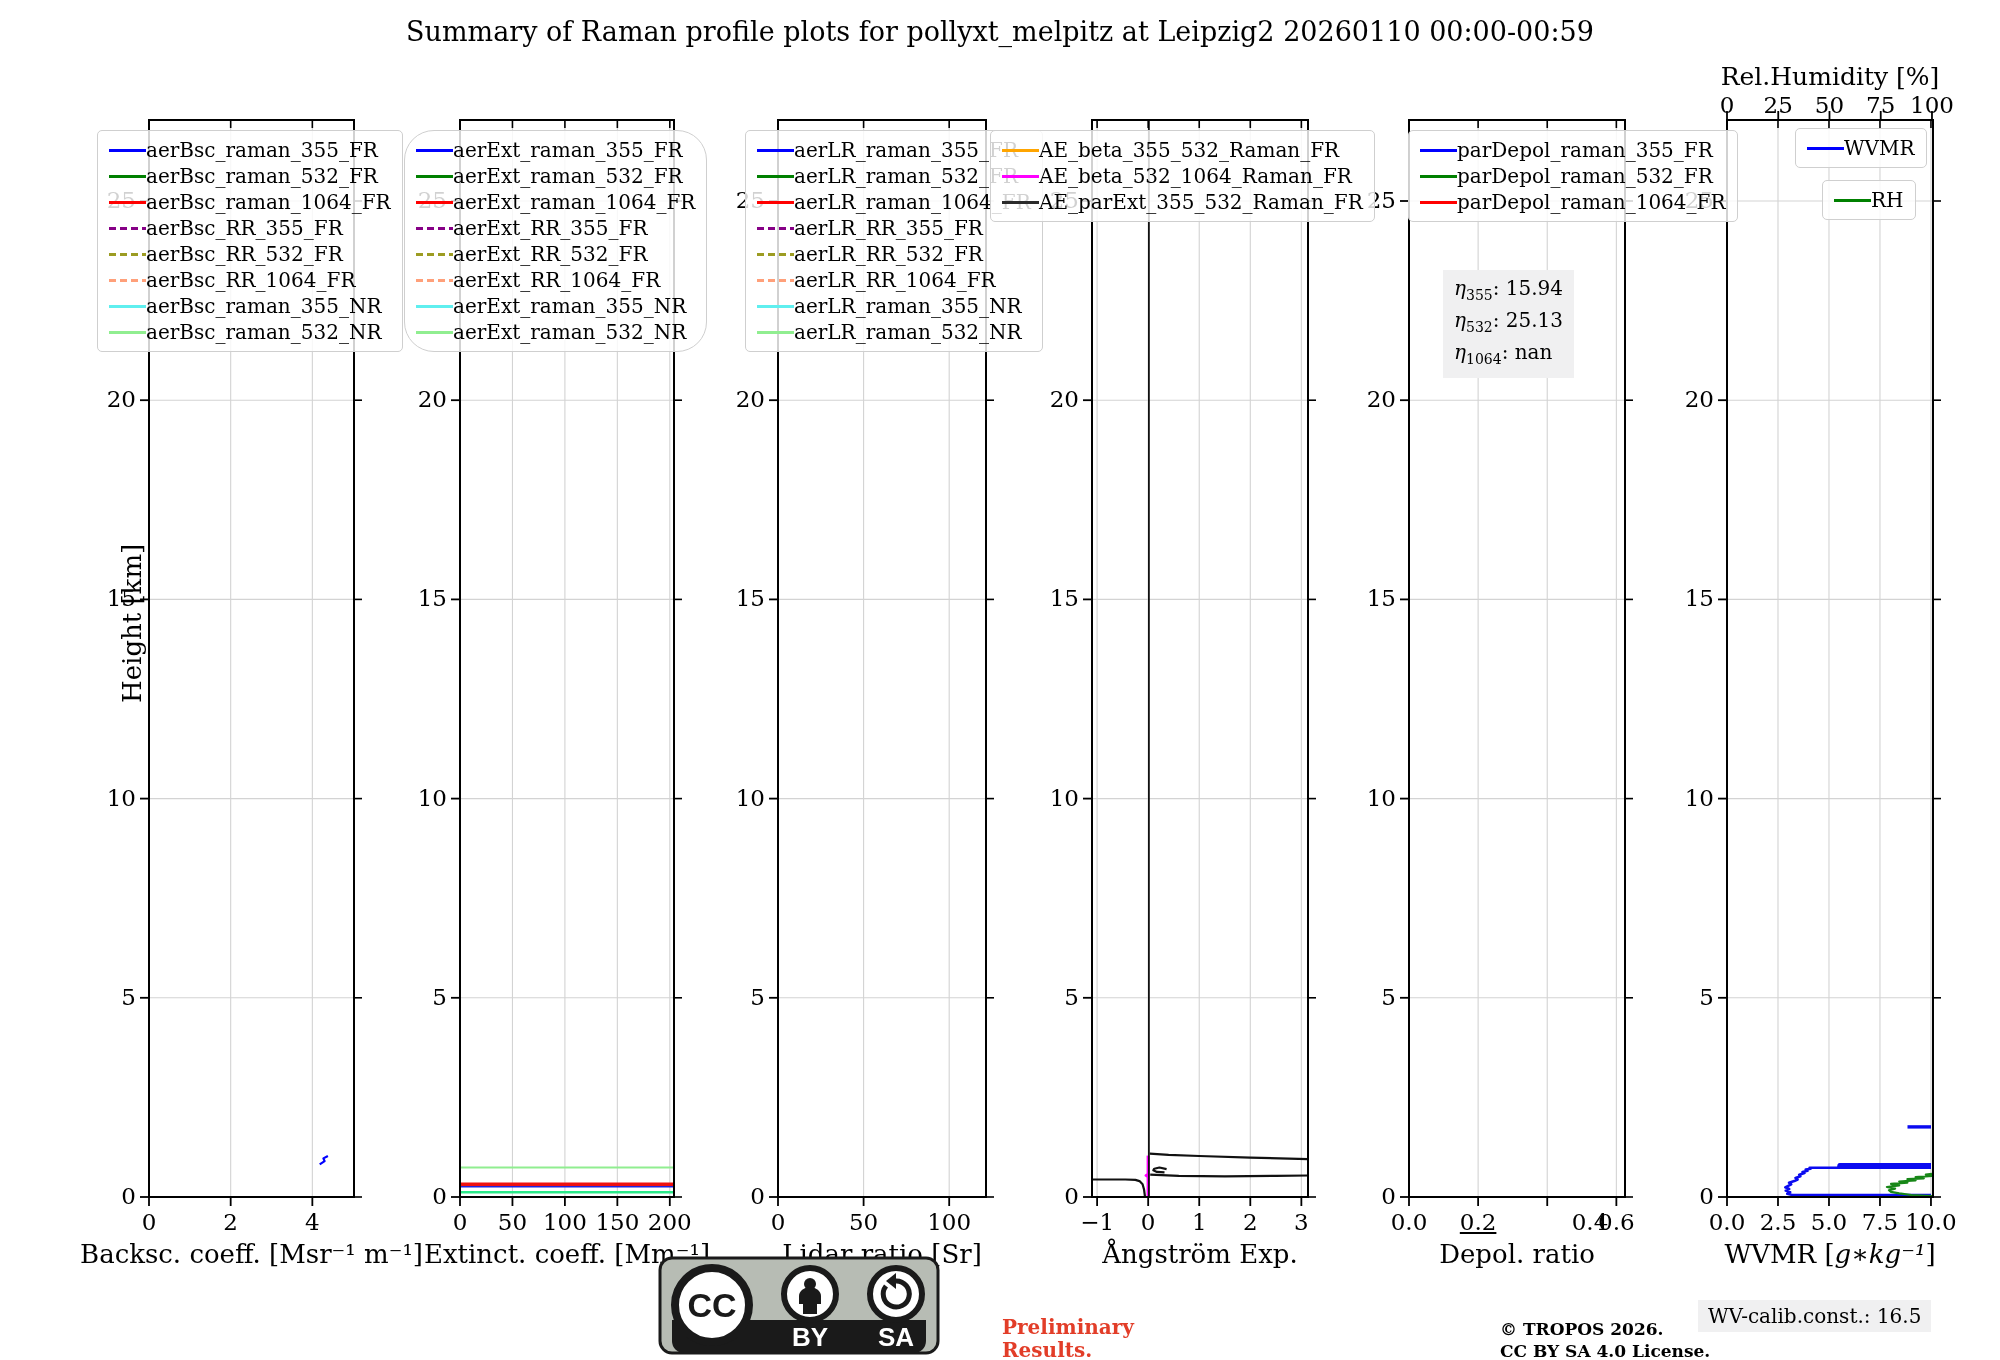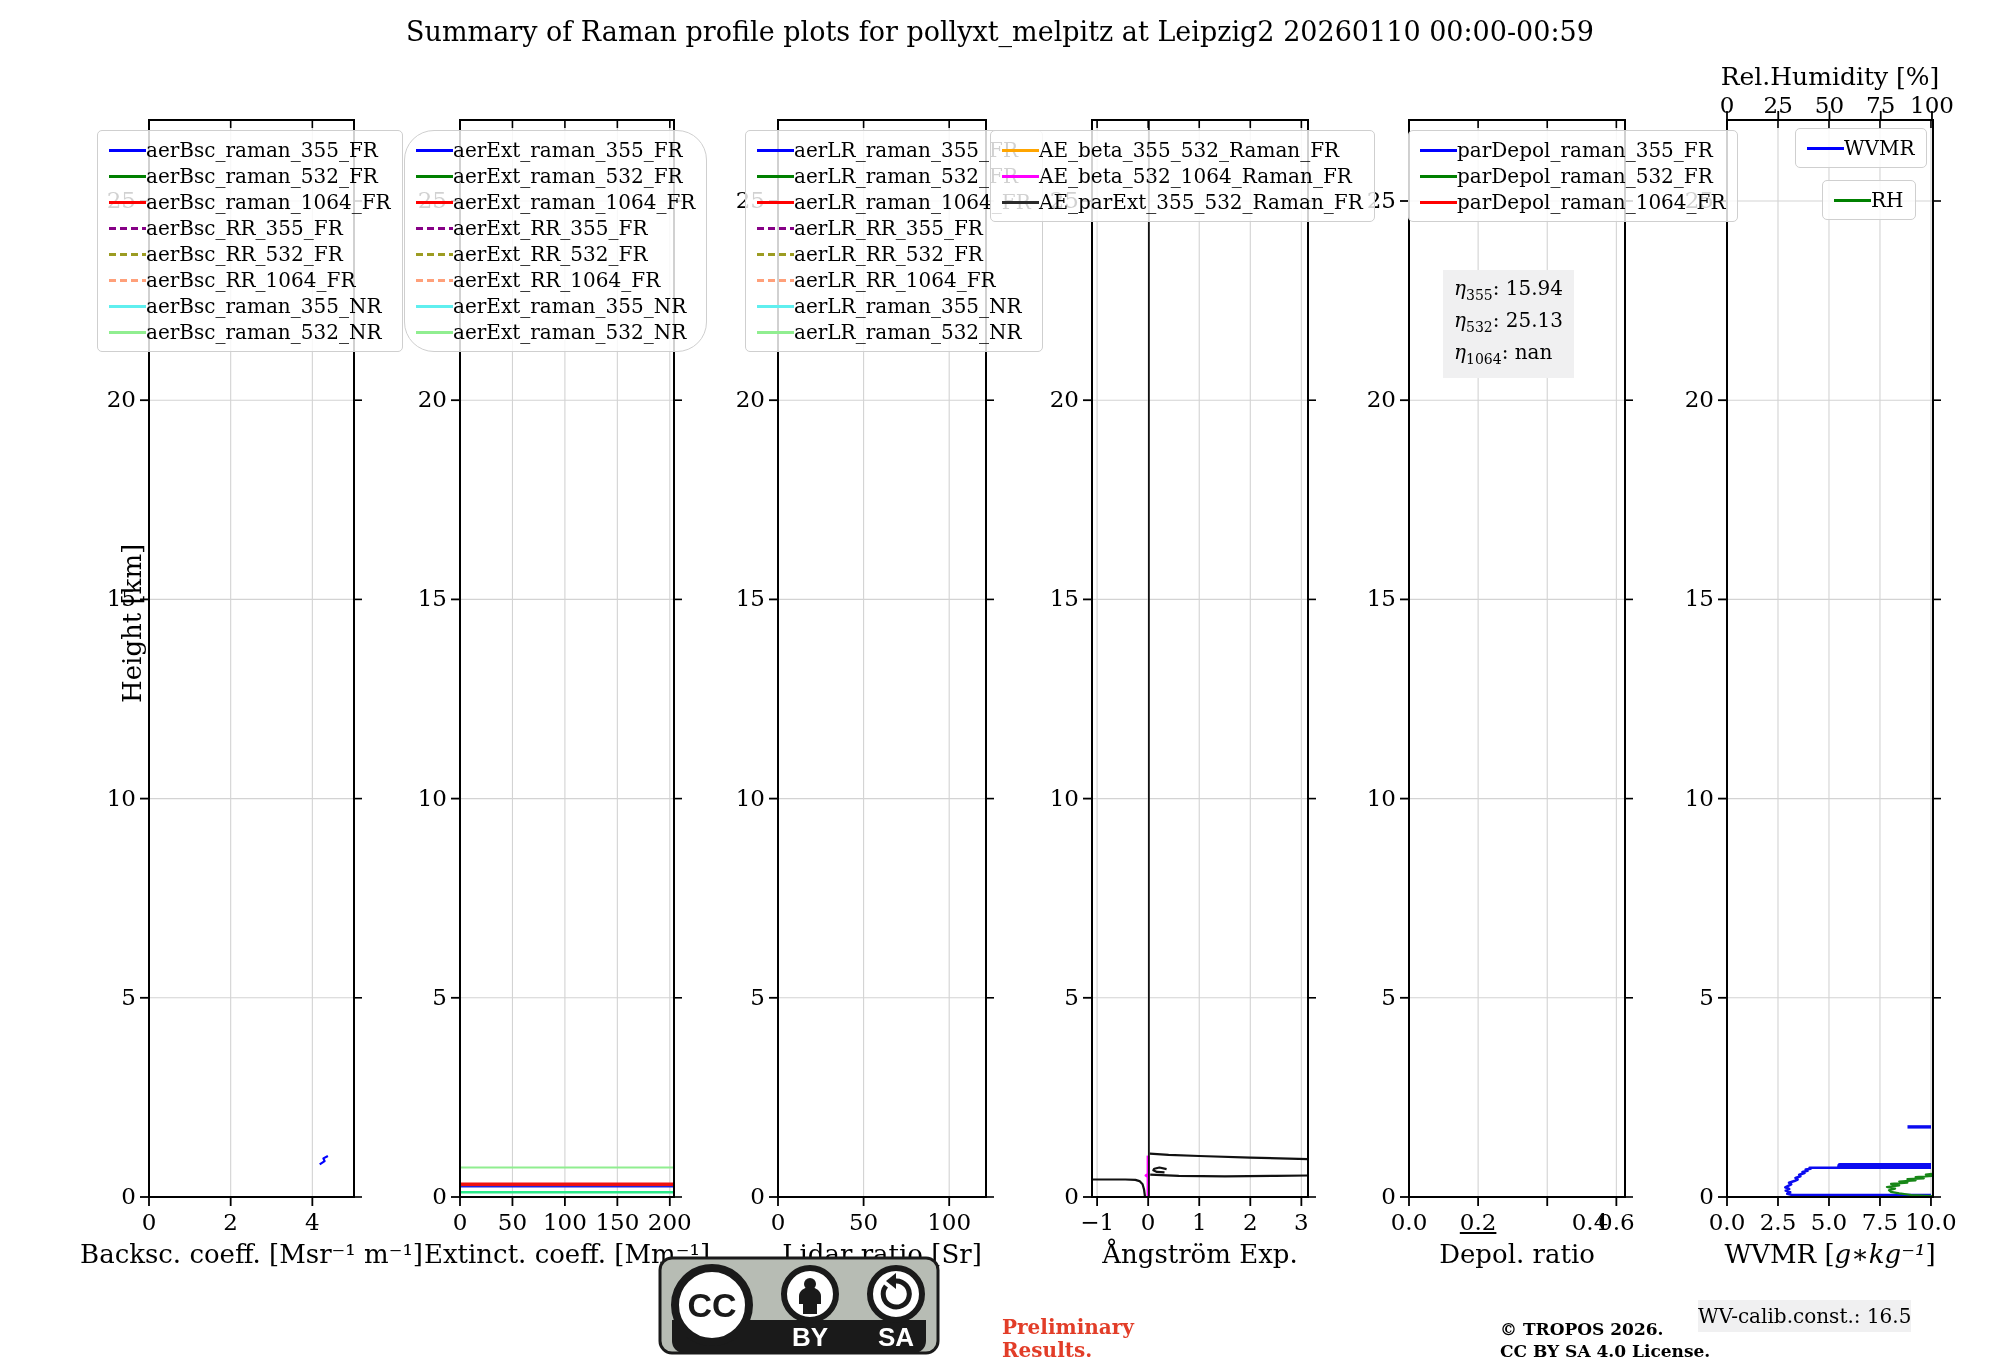--- a/index.html
+++ b/index.html
@@ -14,21 +14,21 @@
   .y-tick-label{width:50px;text-align:right;}
   .x-axis-label{width:420px;margin-left:-210px;text-align:center;font-size:26px;}
   .legend{position:absolute;background:rgba(255,255,255,0.82);border:1.3px solid #cfcfcf;
           border-radius:5px;padding:6px 11px;font-size:20px;}
   .legend-row{display:flex;align-items:center;gap:0;height:26px;}
   .swatch{display:inline-block;width:37px;height:3px;flex:0 0 37px;}
   .ann-box{position:absolute;background:#f0f0f1;padding:6px 11px;font-size:20px;line-height:24px;}
   #eta-annotation div{line-height:25px;}
   #eta-annotation i{font-family:"DejaVu Serif",serif;}
   #eta-annotation sub{font-size:14px;}
-  #wv-calib-annotation{padding:4px 0;}
+  #wv-calib-annotation{padding:4px 10px;}
   #preliminary-note{font-size:20px;font-weight:bold;line-height:23px;}
   #copyright-note{font-size:17px;font-weight:bold;line-height:22px;}
   #rh-axis-title{width:300px;text-align:center;font-size:25px;}
   .italic{font-style:italic;}
 </style>
 </head>
 <body>
 
 <div id="figure">
   <svg id="plot-svg" width="2000" height="1360">

